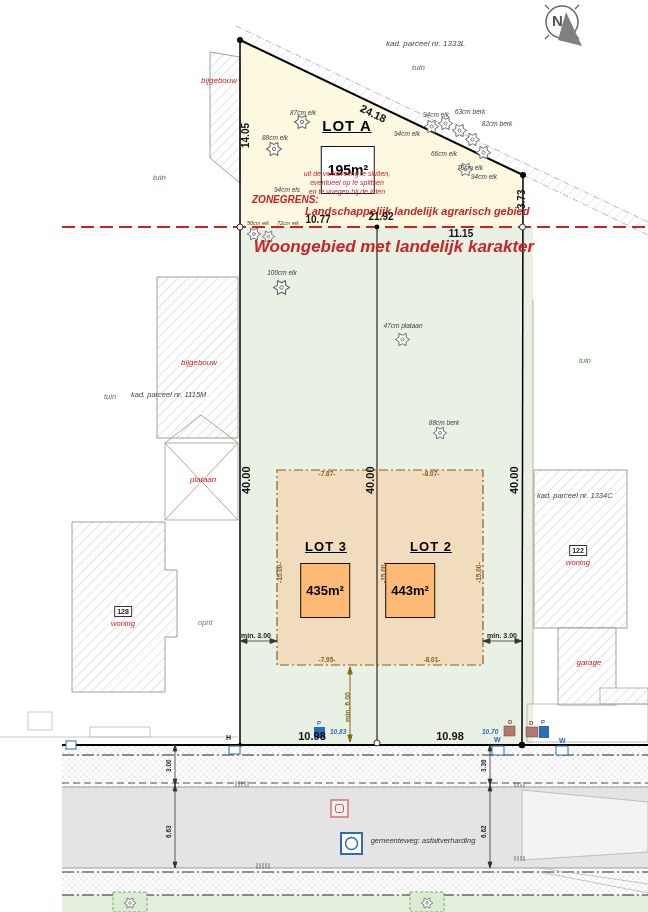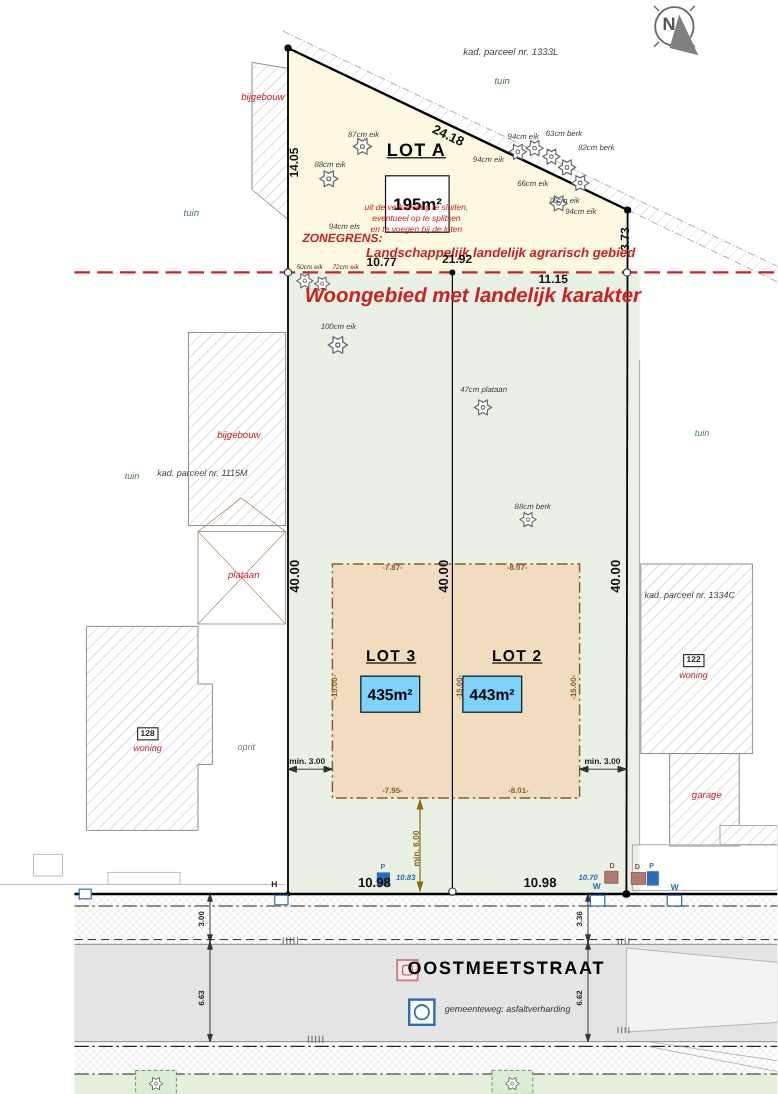--- a/index.html
+++ b/index.html
@@ -16,21 +16,21 @@
   .brown{color:#9a6a2f}
   .dim{font-weight:bold;color:#111;font-size:10px}
   .tdim{color:#8b5a2b;font-weight:bold;font-size:6.5px}
   .tree{font-size:6.5px;font-style:italic;color:#3b3b3b}
   .tree-s{font-size:5.5px;font-style:italic;color:#3b3b3b}
   .vert{transform:rotate(-90deg);transform-origin:0 0;}
   .ctr{transform:translateX(-50%)}
   .lot-title{font-weight:bold;font-size:15px;text-decoration:underline;letter-spacing:1px;color:#000}
   .lot-title-sm{font-weight:bold;font-size:13px;text-decoration:underline;letter-spacing:1px;color:#000}
   .abox{border:1.5px solid #111;background:#fff;padding:16px 6px;font-weight:bold;font-size:14px;color:#000}
-  .abox-sm{border:1.5px solid #111;background:#7dd3fc;padding:8px 5px;font-weight:bold;font-size:13px;color:#000}
+  .abox-sm{border:1.5px solid #111;background:#fdba74;padding:20px 5px;font-weight:bold;font-size:13px;color:#000}
   .nbox{border:1px solid #333;background:#fff;padding:1px 2px;font-size:7px;font-weight:bold;color:#222}
   .zone{font-weight:bold;font-style:italic;color:#cc2222}
   .note{font-size:7px;font-style:italic;color:#cc2222}
   .street-name{font-weight:bold;font-size:15px;letter-spacing:1.5px;color:#000}
   .mk{font-weight:bold;font-size:6px}
 </style>
 </head>
 <body>
 
 <div id="plan">
@@ -259,21 +259,20 @@
 <span class="lbl i b blue" style="left:330px;top:729px;font-size:6.5px">10.83</span>
 <span class="lbl i b blue" style="left:482px;top:729px;font-size:6.5px">10.70</span>
 <span class="lbl b" style="left:226px;top:734px;font-size:7px">H</span>
 <span class="lbl mk blue" style="left:317px;top:720px">P</span>
 <span class="lbl mk" style="left:508px;top:719px;color:#8a4a42">D</span>
 <span class="lbl mk" style="left:529px;top:720px;color:#8a4a42">D</span>
 <span class="lbl mk blue" style="left:541px;top:719px">P</span>
 <span class="lbl mk blue" style="left:494px;top:736px;font-size:7px">W</span>
 <span class="lbl mk blue" style="left:559px;top:737px;font-size:7px">W</span>
 
-<span class="lbl ctr street-name" style="left:422px;top:800px">OOSTMEETSTRAAT</span>
 <span class="lbl ctr i" style="left:423px;top:837px;font-size:7.5px;color:#333">gemeenteweg: asfaltverharding</span>
 <span class="lbl b vert" style="left:166px;top:772px;font-size:6.5px">3.00</span>
 <span class="lbl b vert" style="left:166px;top:838px;font-size:6.5px">6.63</span>
 <span class="lbl b vert" style="left:481px;top:772px;font-size:6.5px">3.36</span>
 <span class="lbl b vert" style="left:481px;top:838px;font-size:6.5px">6.62</span>
 
 <span class="lbl ctr tree" style="left:303px;top:110px">87cm eik</span>
 <span class="lbl ctr tree" style="left:275px;top:135px">88cm eik</span>
 <span class="lbl ctr tree" style="left:287px;top:187px">94cm els</span>
 <span class="lbl ctr tree-s" style="left:258px;top:221px">50cm eik</span>

